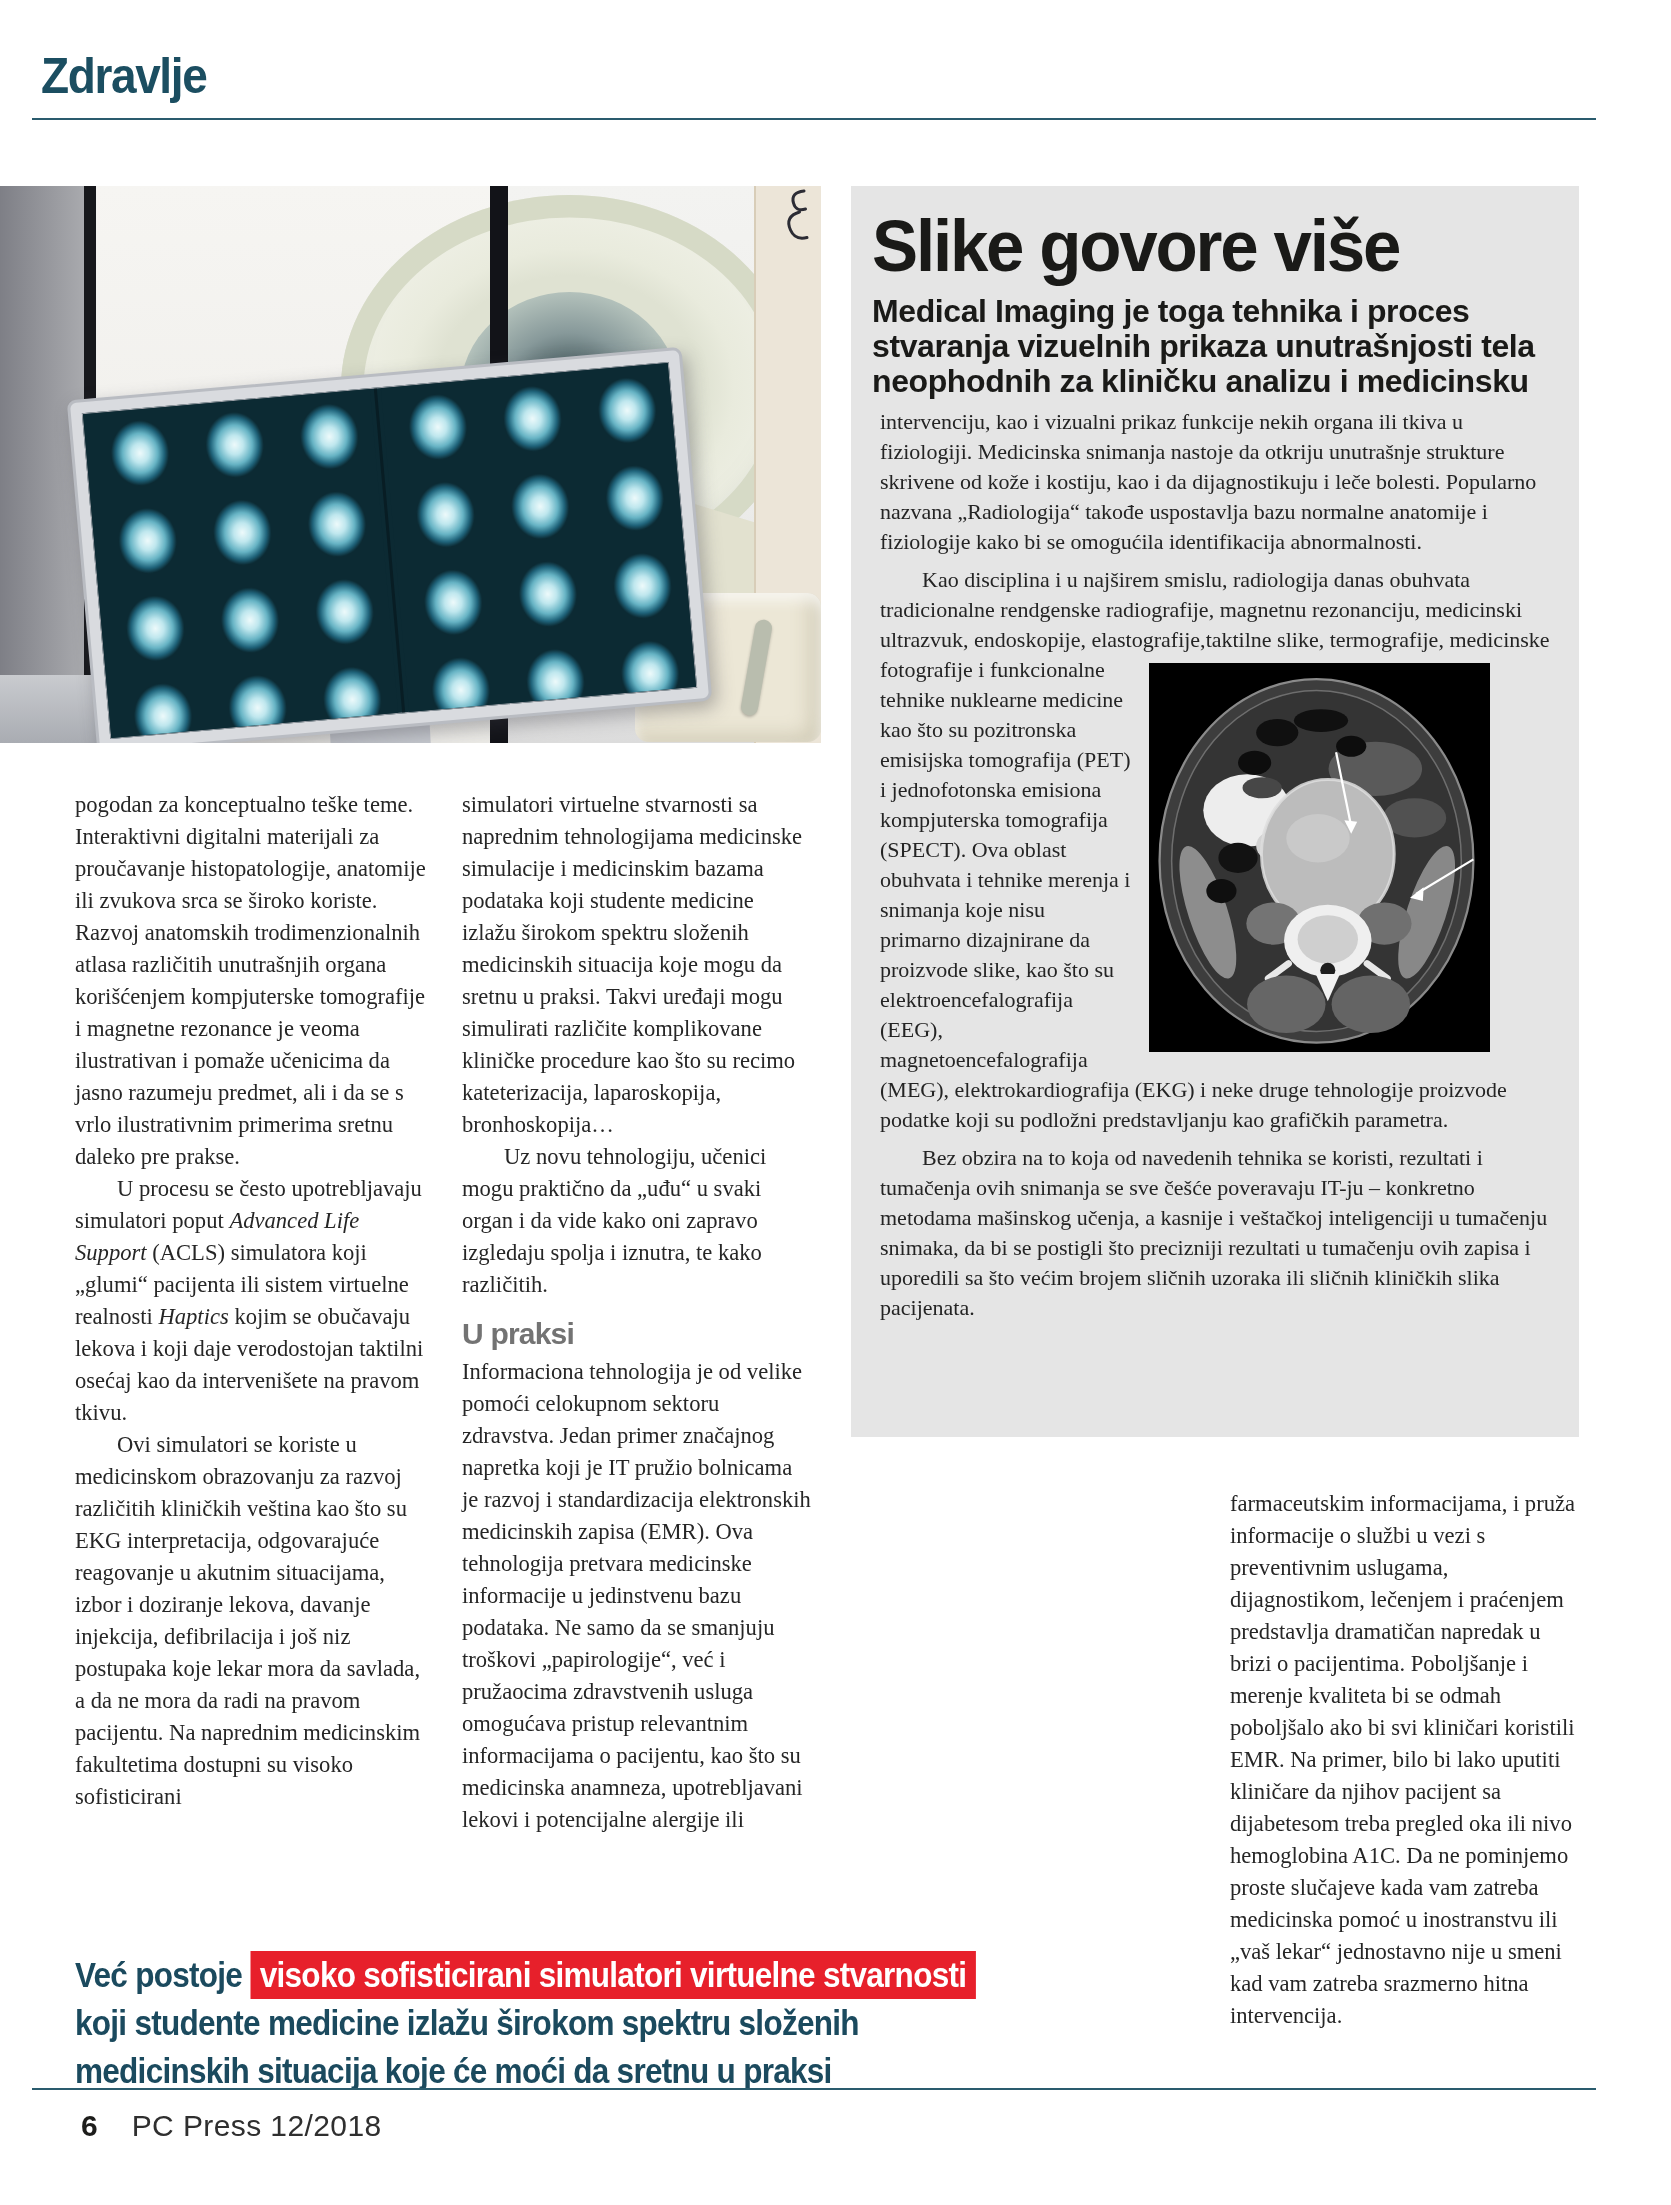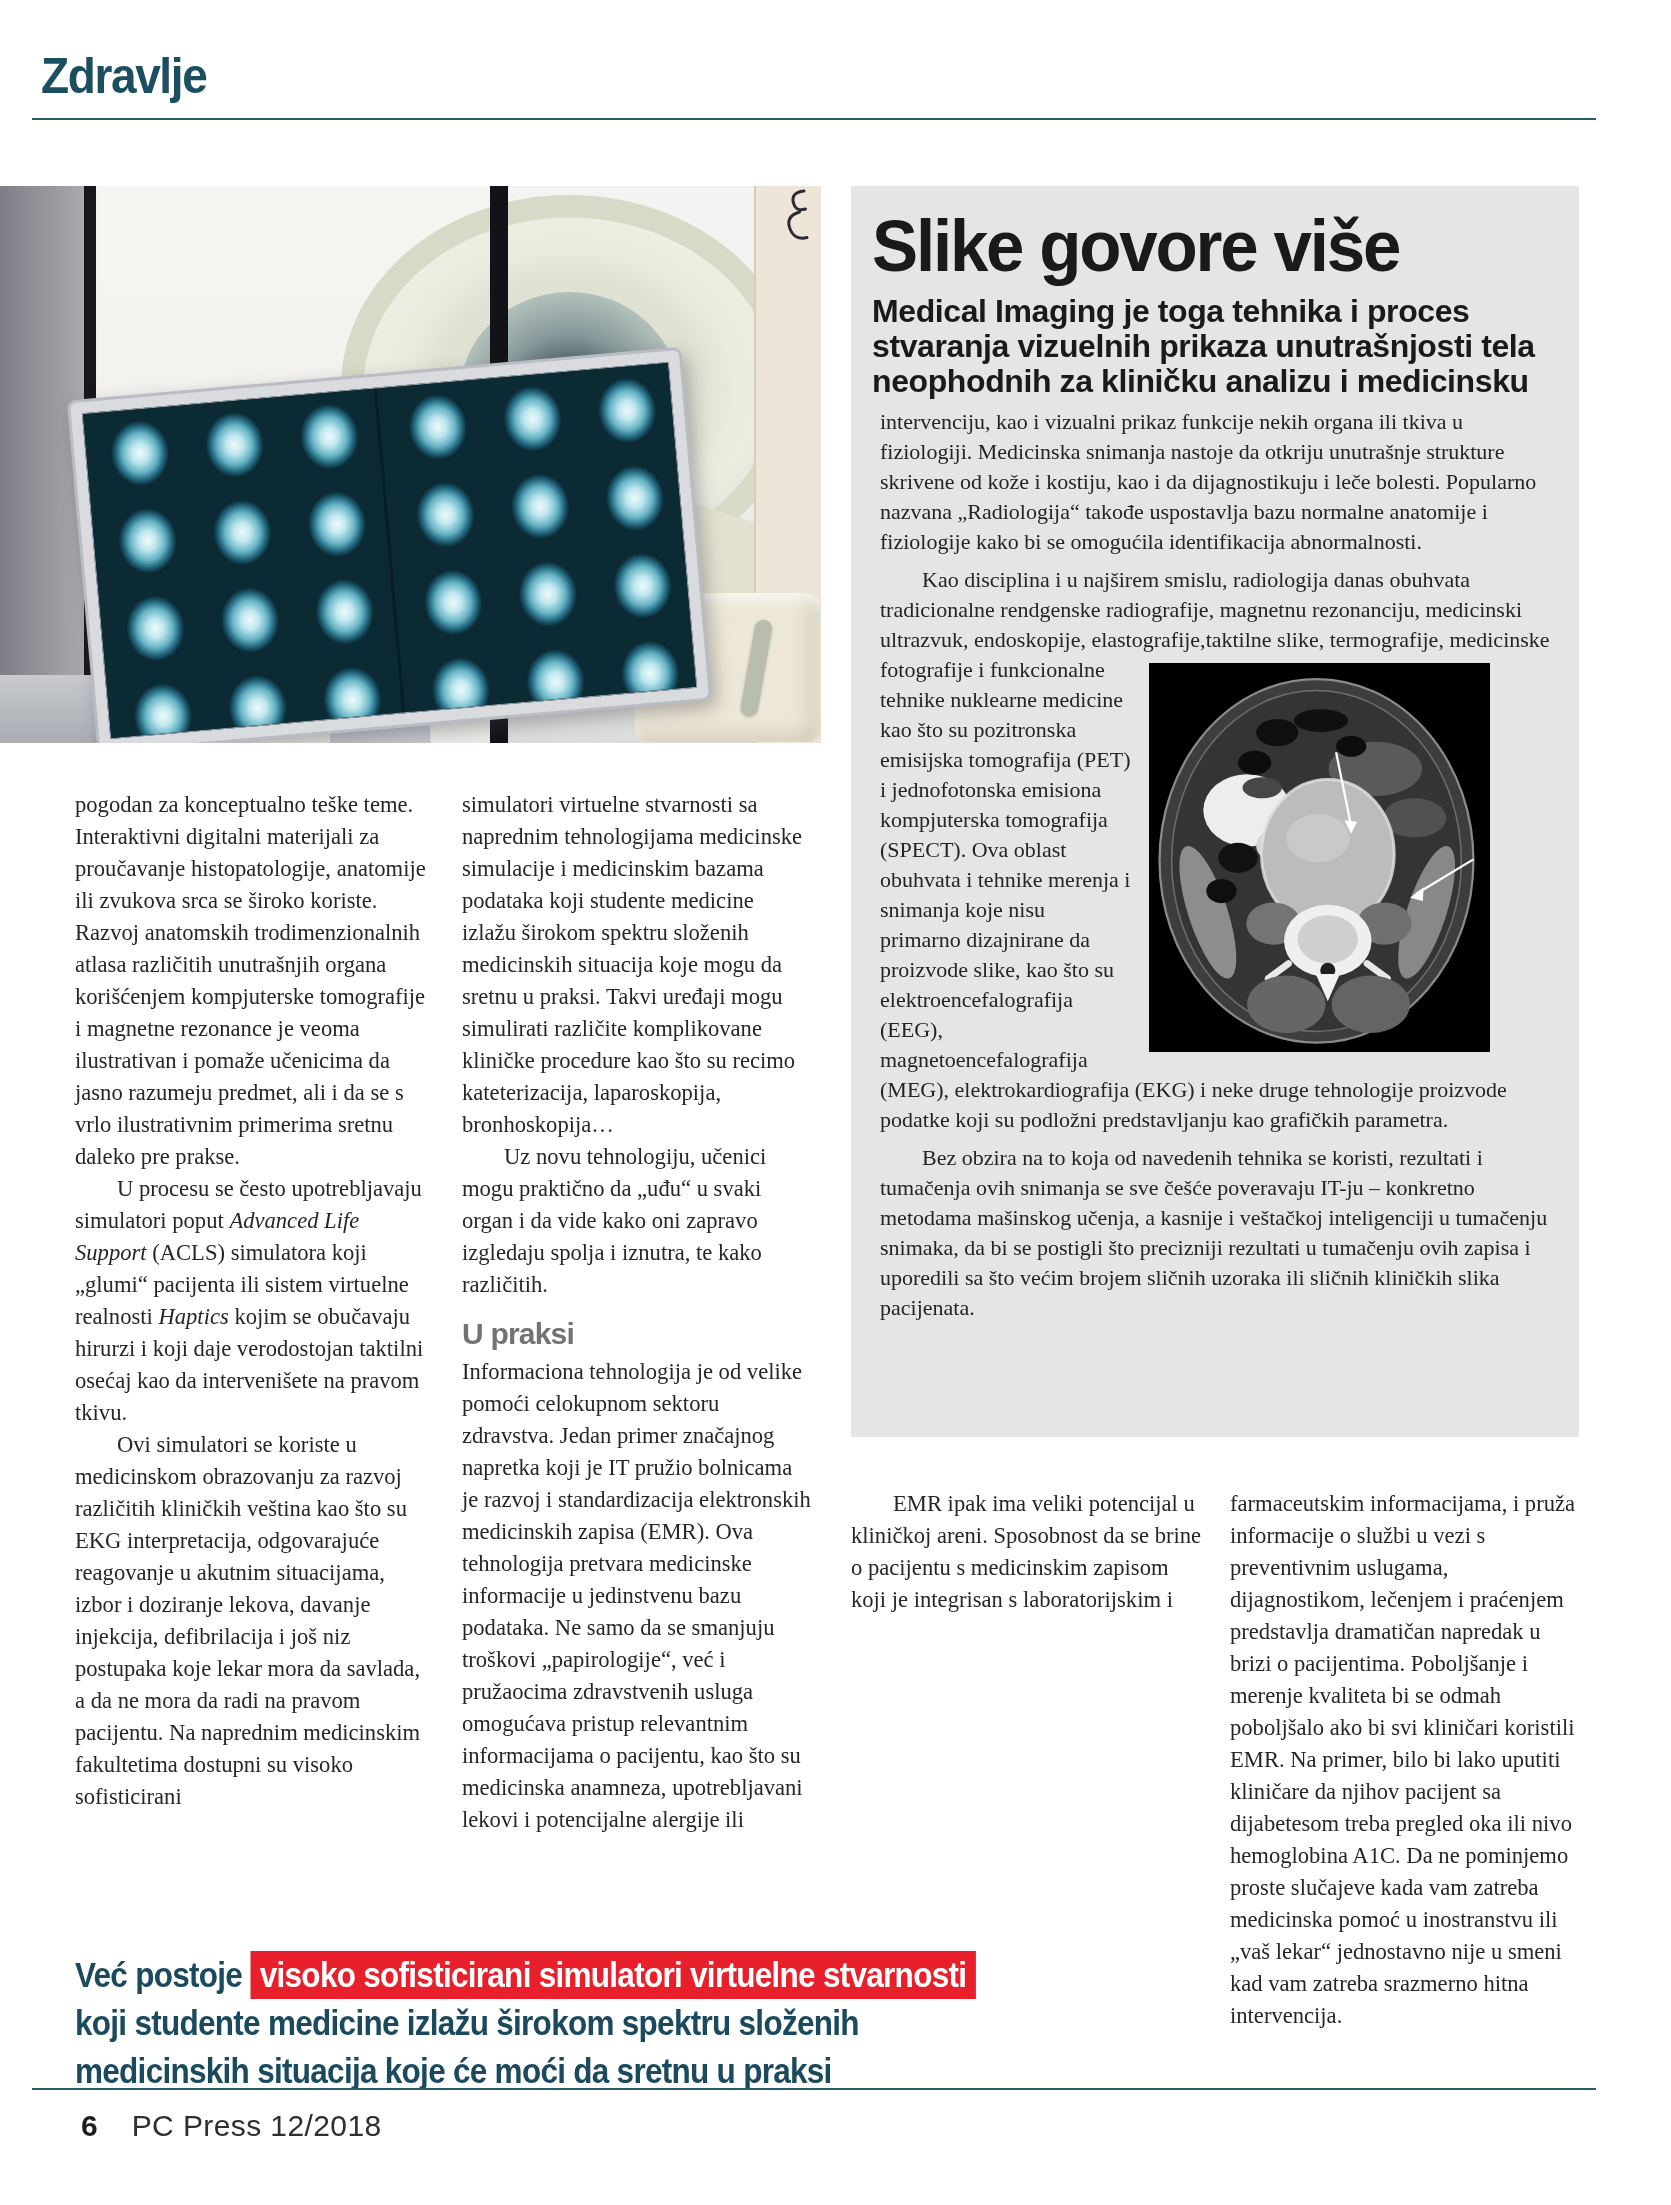--- a/index.html
+++ b/index.html
@@ -168,33 +168,32 @@
         <line x1="430" y1="260" x2="354" y2="306" stroke="#ffffff" stroke-width="3"></line>
         <path d="M346 311 L364 297 L363 315 Z" fill="#ffffff"></path>
       </svg>
         </span><span>taktilne slike, termografije, medicinske fotografije i funkcionalne tehnike nuklearne medicine kao što su pozitronska emisijska tomografija (PET) i jednofotonska emisiona kompjuterska tomografija (SPECT). Ova oblast obuhvata i tehnike merenja i snimanja koje nisu primarno dizajnirane da proizvode slike, kao što su elektroencefalografija (EEG), magnetoencefalografija (MEG), elektrokardiografija (EKG) i neke druge tehnologije proizvode podatke koji su podložni predstavljanju kao grafičkih parametra.</span></p>
     <p class="ind">Bez obzira na to koja od navedenih tehnika se koristi, rezultati i tumačenja ovih snimanja se sve češće poveravaju IT-ju – konkretno metodama mašinskog učenja, a kasnije i veštačkoj inteligenciji u tumačenju snimaka, da bi se postigli što precizniji rezultati u tumačenju ovih zapisa i uporedili sa što većim brojem sličnih uzoraka ili sličnih kliničkih slika pacijenata.</p>
   </div>
 </div>
 
 <div class="abs col col1">
   <p>pogodan za konceptualno teške teme. Interaktivni digitalni materijali za proučavanje histopatologije, anatomije ili zvukova srca se široko koriste. Razvoj anatomskih trodimenzionalnih atlasa različitih unutrašnjih organa korišćenjem kompjuterske tomografije i magnetne rezonance je veoma ilustrativan i pomaže učenicima da jasno razumeju predmet, ali i da se s vrlo ilustrativnim primerima sretnu daleko pre prakse.</p>
-  <p class="ind"><span>U procesu se često upotrebljavaju simulatori poput </span><em>Advanced Life Support</em><span> (ACLS) simulatora koji „glumi“ pacijenta ili sistem virtuelne realnosti </span><em>Haptics</em><span> kojim se obučavaju hirurzi i koji daje verodostojan taktilni osećaj kao da intervenišete na pravom tkivu.</span></p>
+  <p class="ind"><span>U procesu se često upotrebljavaju simulatori poput </span><em>Advanced Life Support</em><span> (ACLS) simulatora koji „glumi“ pacijenta ili sistem virtuelne realnosti </span><em>Haptics</em><span> kojim se obučavaju lekova i koji daje verodostojan taktilni osećaj kao da intervenišete na pravom tkivu.</span></p>
   <p class="ind">Ovi simulatori se koriste u medicinskom obrazovanju za razvoj različitih kliničkih veština kao što su EKG interpretacija, odgovarajuće reagovanje u akutnim situacijama, izbor i doziranje lekova, davanje injekcija, defibrilacija i još niz postupaka koje lekar mora da savlada, a da ne mora da radi na pravom pacijentu. Na naprednim medicinskim fakultetima dostupni su visoko sofisticirani</p>
 </div>
 
 <div class="abs col col2">
   <p>simulatori virtuelne stvarnosti sa naprednim tehnologijama medicinske simulacije i medicinskim bazama podataka koji studente medicine izlažu širokom spektru složenih medicinskih situacija koje mogu da sretnu u praksi. Takvi uređaji mogu simulirati različite komplikovane kliničke procedure kao što su recimo kateterizacija, laparoskopija, bronhoskopija…</p>
   <p class="ind">Uz novu tehnologiju, učenici mogu praktično da „uđu“ u svaki organ i da vide kako oni zapravo izgledaju spolja i iznutra, te kako različitih.</p>
   <p class="subhead">U praksi</p>
   <p>Informaciona tehnologija je od velike pomoći celokupnom sektoru zdravstva. Jedan primer značajnog napretka koji je IT pružio bolnicama je razvoj i standardizacija elektronskih medicinskih zapisa (EMR). Ova tehnologija pretvara medicinske informacije u jedinstvenu bazu podataka. Ne samo da se smanjuju troškovi „papirologije“, već i pružaocima zdravstvenih usluga omogućava pristup relevantnim informacijama o pacijentu, kao što su medicinska anamneza, upotrebljavani lekovi i potencijalne alergije ili</p>
 </div>
 
 <div class="abs col col3">
-  <p class="ind">EMR ipak ima veliki potencijal u kliničkoj areni. Sposobnost da se brine o pacijentu s medicinskim zapisom koji je integrisan s laboratorijskim i</p>
 </div>
 
 <div class="abs col col4">
   <p>farmaceutskim informacijama, i pruža informacije o službi u vezi s preventivnim uslugama, dijagnostikom, lečenjem i praćenjem predstavlja dramatičan napredak u brizi o pacijentima. Poboljšanje i merenje kvaliteta bi se odmah poboljšalo ako bi svi kliničari koristili EMR. Na primer, bilo bi lako uputiti kliničare da njihov pacijent sa dijabetesom treba pregled oka ili nivo hemoglobina A1C. Da ne pominjemo proste slučajeve kada vam zatreba medicinska pomoć u inostranstvu ili „vaš lekar“ jednostavno nije u smeni kad vam zatreba srazmerno hitna intervencija.</p>
 </div>
 
 <div class="abs pullquote">
   <span class="pq-line"><span>Već postoje </span><span class="hl">visoko sofisticirani simulatori virtuelne stvarnosti</span></span>
   <span class="pq-line">koji studente medicine izlažu širokom spektru složenih</span>
   <span class="pq-line">medicinskih situacija koje će moći da sretnu u praksi</span>

